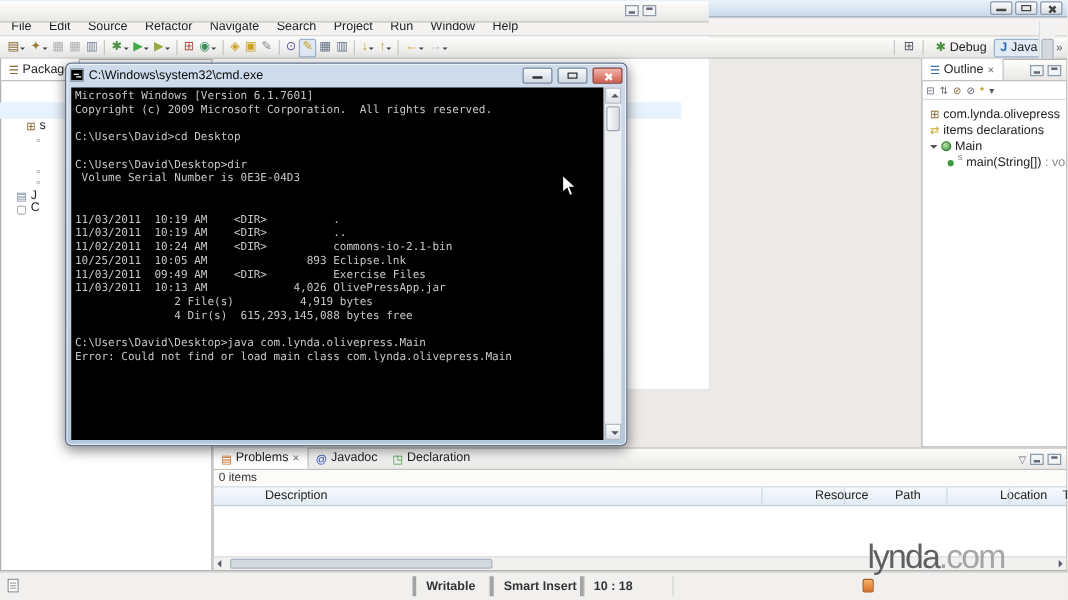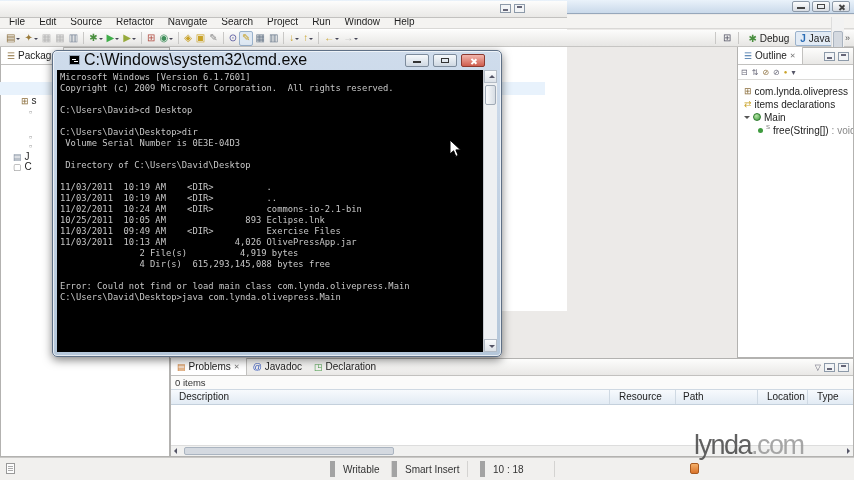--- a/index.html
+++ b/index.html
@@ -72,37 +72,37 @@
   .class-icon { width:8px; height:8px; border-radius:50%; background:radial-gradient(circle at 35% 30%, #b8e6a8, #3f9b3f); border:1px solid #2c7a2c; flex:0 0 auto;}
   .dot-icon { width:5px; height:5px; border-radius:50%; background:#3f9b3f; flex:0 0 auto; }
   .smark { font-size:6px; color:#777; transform:translateY(-3px); }
   .gtype { color:#888; }
   .expander { width:0; height:0; border:3px solid transparent; }
   .expander.open { border-top-color:#555; margin-top:3px; }
 
   .bottom-panel { left:170px; top:358px; width:684px; height:99px; }
   .count-row { height:13px; font-size:9.5px; color:#333; padding-left:4px; background:#fbfbfa; display:flex; align-items:center; }
   .thead { position:relative; height:16px; background:linear-gradient(#f7fafd,#e2ebf4); border-top:1px solid #cfd9e3; border-bottom:1px solid #c4d0dc; font-size:10px; color:#222; }
-  .thcell { position:absolute; top:1px; }
+  .thcell { position:absolute; top:1px;margin-left:33px; }
   .tdiv { position:absolute; top:0; bottom:0; width:1px; background:#cfd9e3; }
   .hscroll { position:absolute; left:0; right:0; bottom:0; height:11px; background:#f1f1f0; border-top:1px solid #ddd; }
   .harrow { position:absolute; top:2px; width:0; height:0; border:3.5px solid transparent; }
   .hthumb { position:absolute; left:13px; top:1px; width:210px; height:8px; background:#d4d9e0; border:1px solid #aab4c0; border-radius:2px; }
 
   .statusbar { position:absolute; left:0; top:457px; width:854px; height:23px; background:#f1f0ee; border-top:1px solid #c9c8c6; font-size:10px; color:#333; }
-  .sb-cell { position:absolute; top:3px; height:16px; border-left:5px solid #a3a3a3; border-right:1px solid #d4d3d1; display:flex; align-items:center; padding-left:8px; }
+  .sb-cell { position:absolute; top:3px; height:16px; border-left:3px solid #a3a3a3; border-right:1px solid #d4d3d1; display:flex; align-items:center; padding-left:8px;font-weight:bold; }
   .fastview { position:absolute; left:6px; top:5px; width:9px; height:11px; background:#fdfdfd; border:1px solid #999; }
   .fastview::after{ content:""; position:absolute; left:1px; top:2px; width:5px; height:1px; box-shadow:0 2px #aaa, 0 4px #aaa; background:#aaa; }
   .status-orange { position:absolute; left:690px; top:5px; width:9px; height:11px; border-radius:2px; background:linear-gradient(#f5b06a,#d9732a); border:1px solid #a85a20; }
 
   
   .cmd-window { position:absolute; left:52px; top:50px; width:450px; height:307px; z-index:10;
     background:linear-gradient(#cfdcec,#b5c7da); border:1px solid #5f7086; border-radius:5px;
     box-shadow:0 3px 10px rgba(0,0,0,.5), inset 0 0 0 1px rgba(255,255,255,.65); }
-  .cmd-titlebar { height:18px; display:flex; align-items:center; gap:4px; padding:0 16px; font-size:16px; color:#0a0a0a; }
+  .cmd-titlebar { height:18px; display:flex; align-items:center; gap:4px; padding:0 3px; font-size:10px; color:#0a0a0a; }
   .cmd-icon { width:11px; height:10px; background:#000; border:1px solid #9aa8b8; position:relative; flex:0 0 auto; }
   .cmd-icon::after { content:""; position:absolute; left:2px; top:3px; width:4px; height:1px; background:#fff; box-shadow:2px 2px #fff; }
   .cmd-title { flex:1; white-space:nowrap; overflow:hidden; }
   .cbtn { width:24px; height:13px; border:1px solid #7d8b9c; border-radius:2px; background:linear-gradient(#f6f9fc,#cfd8e2); position:relative; }
   .cbtn.min::after { content:""; position:absolute; left:7px; right:7px; bottom:3px; height:2px; background:#333; }
   .cbtn.max::after { content:""; position:absolute; left:7px; right:7px; top:3px; bottom:3px; border:1px solid #333; }
   .cbtn.close { background:linear-gradient(#f2b6ad,#cf5d4e); border-color:#8c3a30; }
   .cbtn.close::before, .cbtn.close::after { content:""; position:absolute; left:11px; top:3px; width:1.5px; height:7px; background:#fff; }
   .cbtn.close::before { transform:rotate(45deg); } .cbtn.close::after { transform:rotate(-45deg); }
   .cmd-client { position:absolute; left:4px; top:19px; right:18px; bottom:4px; background:#000; padding:2px 0 0 3px; overflow:hidden; }
@@ -330,21 +330,21 @@
         <span>items declarations</span>
       </div>
       <div class="orow">
         <s class="expander open"></s>
         <span class="class-icon"></span>
         <span>Main</span>
       </div>
       <div class="orow" style="margin-left:20px">
         <span class="dot-icon"></span>
         <span class="smark">S</span>
-        <span>free(String[])</span>
+        <span>main(String[])</span>
           <span class="gtype"> : void</span>
       </div>
     </div>
   </div>
 
   <div class="panel bottom-panel">
     <div class="ptabbar">
       <span class="ptab active">
         <i style="color:#c9752a">▤</i>
         <span>Problems</span>
@@ -380,54 +380,53 @@
       <span class="harrow" style="left:3px;border-right-color:#556;border-left-width:0"></span>
       <span class="harrow" style="right:3px;border-left-color:#556;border-right-width:0"></span>
       <span class="hthumb"></span>
     </div>
   </div>
 
   <div class="statusbar">
     <span class="fastview"></span>
     <span class="sb-cell" style="left:330px;width:62px">Writable</span>
     <span class="sb-cell" style="left:392px;width:76px">Smart Insert</span>
-    <span class="sb-cell" style="left:480px;width:75px">10 : 18</span>
+    <span class="sb-cell" style="left:464px;width:75px">10 : 18</span>
     <span class="status-orange"></span>
   </div>
 
   <div class="cmd-window">
     <div class="cmd-titlebar">
       <span class="cmd-icon"></span>
       <span class="cmd-title">C:\Windows\system32\cmd.exe</span>
       <span class="cbtn min"></span>
       <span class="cbtn max"></span>
       <span class="cbtn close"></span>
     </div>
     <div class="cmd-client">
       <div class="tline">Microsoft Windows [Version 6.1.7601]</div>
       <div class="tline">Copyright (c) 2009 Microsoft Corporation.  All rights reserved.</div>
       <div class="tline"></div>
       <div class="tline">C:\Users\David&gt;cd Desktop</div>
       <div class="tline"></div>
       <div class="tline">C:\Users\David\Desktop&gt;dir</div>
       <div class="tline"> Volume Serial Number is 0E3E-04D3</div>
       <div class="tline"></div>
-      <div class="tline"> Directory of C:\Users\David\Desktop</div>
       <div class="tline"></div>
       <div class="tline">11/03/2011  10:19 AM    &lt;DIR&gt;          .</div>
       <div class="tline">11/03/2011  10:19 AM    &lt;DIR&gt;          ..</div>
       <div class="tline">11/02/2011  10:24 AM    &lt;DIR&gt;          commons-io-2.1-bin</div>
       <div class="tline">10/25/2011  10:05 AM               893 Eclipse.lnk</div>
       <div class="tline">11/03/2011  09:49 AM    &lt;DIR&gt;          Exercise Files</div>
       <div class="tline">11/03/2011  10:13 AM             4,026 OlivePressApp.jar</div>
       <div class="tline">               2 File(s)          4,919 bytes</div>
       <div class="tline">               4 Dir(s)  615,293,145,088 bytes free</div>
       <div class="tline"></div>
+      <div class="tline">C:\Users\David\Desktop&gt;java com.lynda.olivepress.Main</div>
       <div class="tline">Error: Could not find or load main class com.lynda.olivepress.Main</div>
-      <div class="tline">C:\Users\David\Desktop&gt;java com.lynda.olivepress.Main</div>
       <div class="tline"></div>
     </div>
     <div class="cmd-scroll">
       <span class="sb-btn up"></span>
       <span class="sb-thumb"></span>
       <span class="sb-btn down"></span>
     </div>
   </div>
 
   <svg class="cursor" width="13" height="19" viewBox="0 0 13 19">

